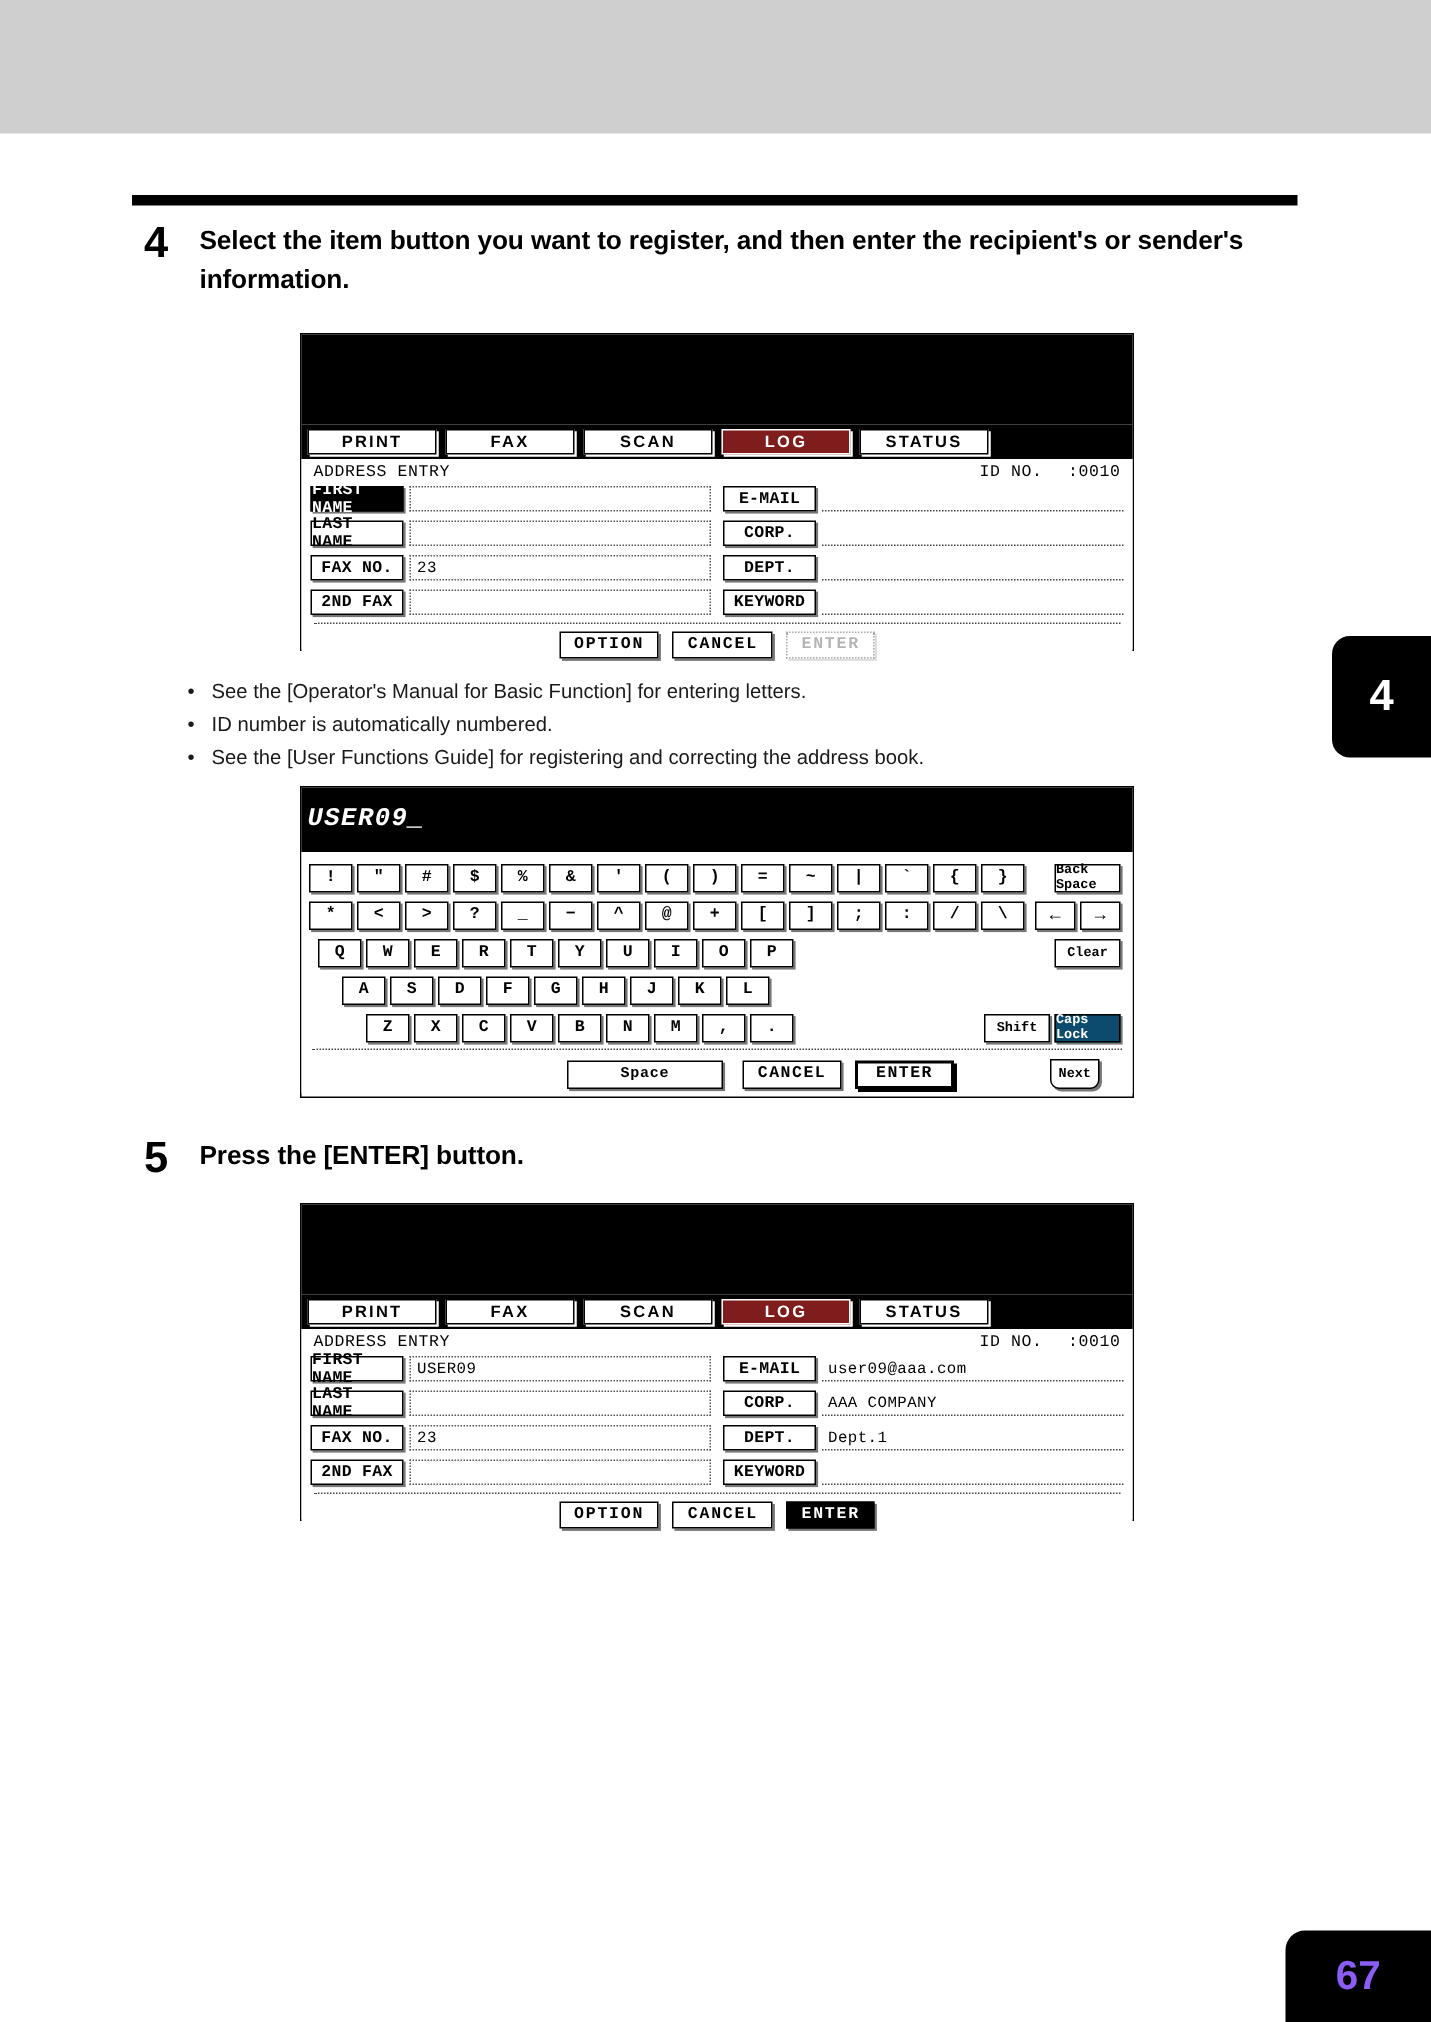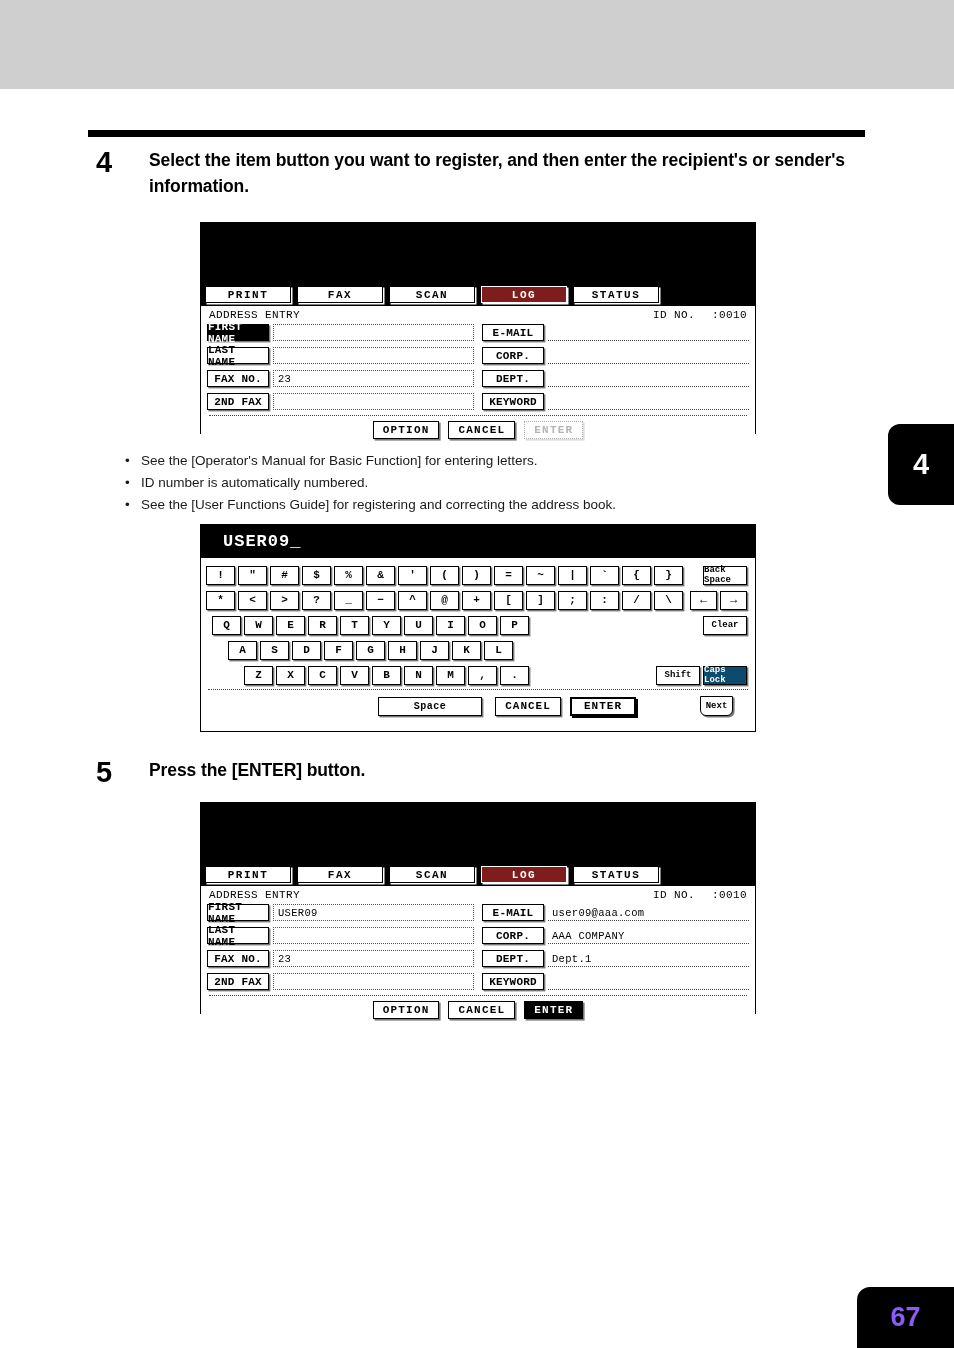--- a/index.html
+++ b/index.html
@@ -16,42 +16,42 @@
     display:flex;align-items:center;justify-content:center;
     font-size:29px;font-weight:bold;}
   .page-tab{position:absolute;left:857px;top:1287px;width:97px;height:61px;
     background:#000;border-radius:13px 0 0 0;color:#8b5cf6;
     display:flex;align-items:center;justify-content:center;
     font-size:27px;font-weight:bold;}
 
   
   .step{position:absolute;display:flex;align-items:flex-start;}
   .step-num{font-size:29px;font-weight:bold;line-height:1;width:37px;flex:0 0 37px;color:#000;}
-  .step-text{font-size:17.5px;font-weight:bold;line-height:1.48;color:#000;letter-spacing:-0.1px;margin-left:16px;}
+  .step-text{font-size:17.5px;font-weight:bold;line-height:1.48;color:#000;letter-spacing:-0.1px;}
   #step4{left:96px;top:148px;width:775px;}
   #step5{left:96px;top:758px;width:700px;}
 
   
   .bullets{position:absolute;left:125px;top:450px;}
   .bullet-row{display:flex;font-size:13.5px;line-height:1.62;color:#1a1a1a;}
   .bullet-dot{width:16px;flex:0 0 16px;}
 
   
   .panel{position:absolute;background:#ffffff;border:1px solid #000;box-sizing:border-box;}
 
   
   .ae{width:556px;height:212px;}
   #panel1{left:200px;top:222px;}
   #panel2{left:200px;top:802px;}
   .ae-topblack{height:60px;background:#000;}
   .ae-tabstrip{height:23px;background:#000;display:flex;align-items:center;padding-left:4px;gap:6px;}
   .tab{
     height:17px;min-width:86px;background:#fff;color:#000;border:1px solid #000;
     box-shadow:1.5px 1.5px 0 #fff;
-    font-family:Liberation Mono, monospace;font-size:11px;font-weight:bold;
+    font-family:Liberation Sans, sans-serif;font-size:11px;font-weight:bold;
     display:flex;align-items:center;justify-content:center;letter-spacing:1.5px;
     box-sizing:border-box;
   }
   .tab.sel{background:#7f1d1d;color:#fff;border:1px solid #fff;}
   .ae-body{background:#fff;padding:3px 6px 0 6px;}
   .ae-hdr{display:flex;justify-content:space-between;align-items:center;
     font-family:Liberation Mono, monospace;font-size:11px;letter-spacing:0.4px;color:#000;
     padding:0 2px 2px 2px;}
   .ae-hdr .idno{display:flex;gap:17px;}
   .ae-grid{display:flex;gap:8px;}
@@ -79,23 +79,23 @@
     border:1px solid #000;background:#fff;color:#000;
     box-shadow:1.6px 1.6px 0 #777;
     font-family:"Liberation Mono",monospace;font-size:11px;font-weight:bold;
     display:flex;align-items:center;justify-content:center;letter-spacing:1.2px;
   }
   .btn.dark{background:#000;color:#fff;}
   .btn.disabled{border:1px dotted #aaa;color:#b5b5b5;box-shadow:1.6px 1.6px 0 #ddd;}
 
   
   #panel3{left:200px;top:524px;width:556px;height:208px;}
-  .kb-disp{height:33px;background:#000;color:#fff;
+  .kb-disp{height:43px;background:#000;color:#fff;
     font-family:"Liberation Mono",monospace;font-size:17px;font-weight:bold;
-    display:flex;align-items:center;padding-left:22px;letter-spacing:1px;}
+    display:flex;align-items:center;padding-left:4px;letter-spacing:1px;font-style:italic;}
   .kb-body{background:#fff;padding:6px 5px 0 5px;}
   .kb-row{display:flex;align-items:center;margin-bottom:3px;height:22px;}
   .key{
     width:29px;height:19px;box-sizing:border-box;margin-right:3px;
     border:1px solid #000;background:#fff;color:#000;
     box-shadow:1.4px 1.4px 0 #777;
     font-family:"Liberation Mono",monospace;font-size:11px;font-weight:bold;
     display:flex;align-items:center;justify-content:center;
   }
   .key.wide{width:44px;font-size:9px;letter-spacing:0px;}

